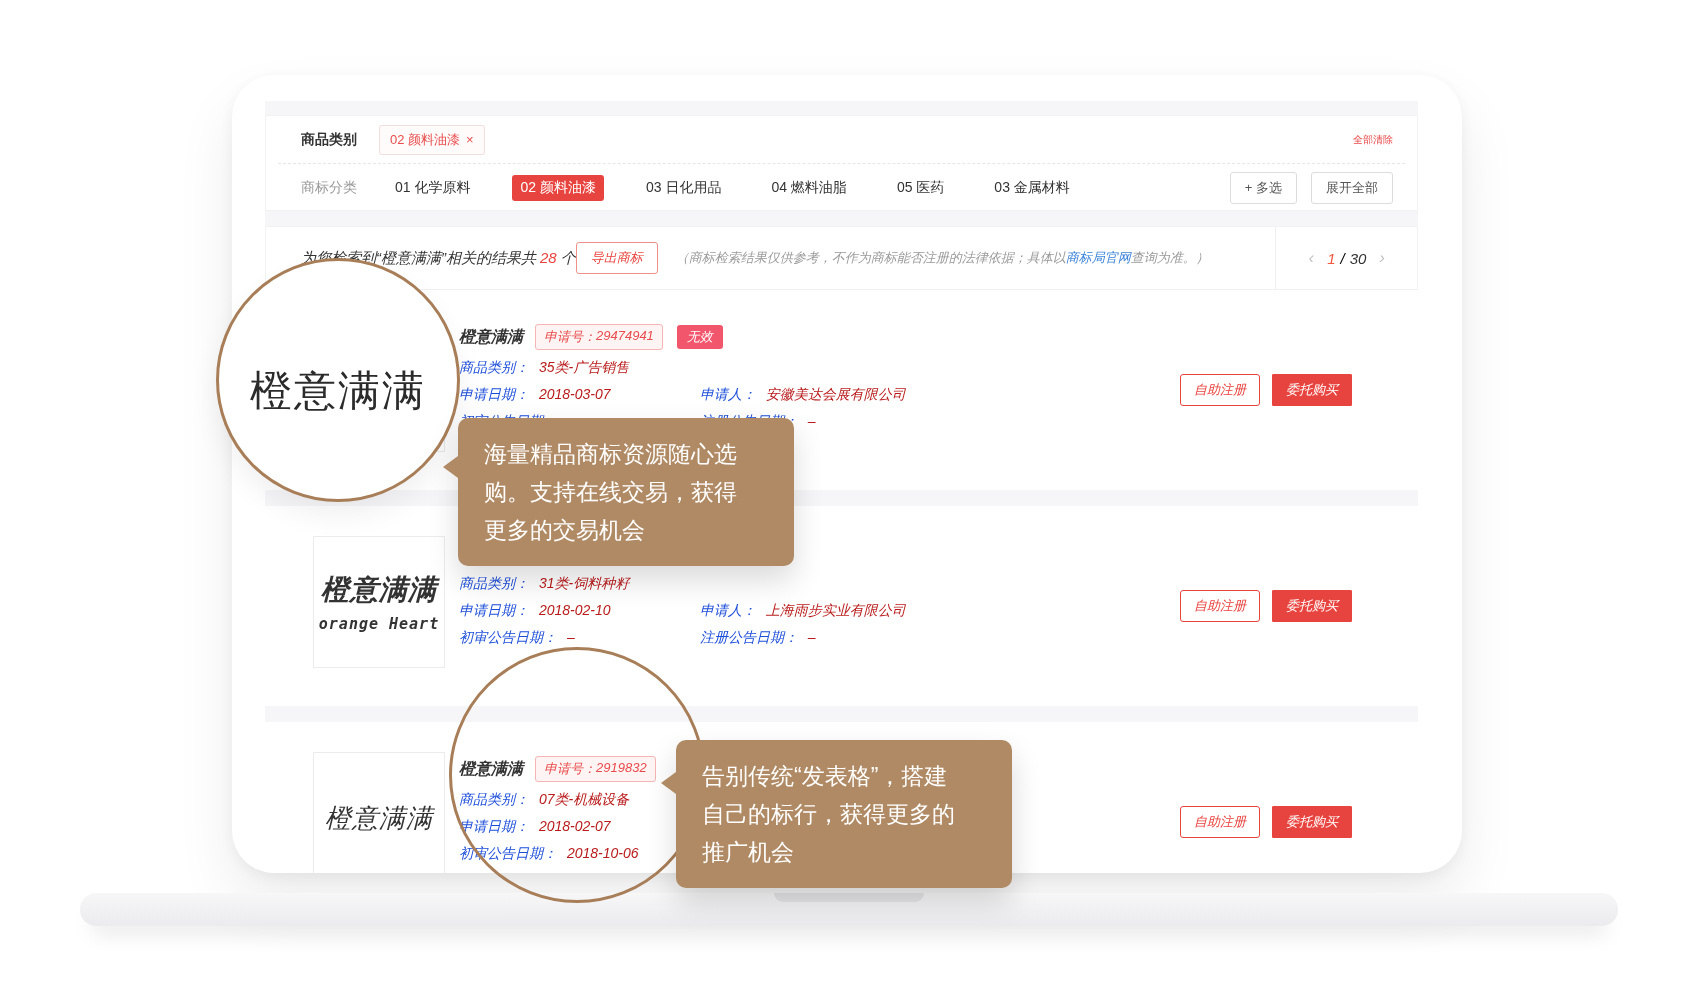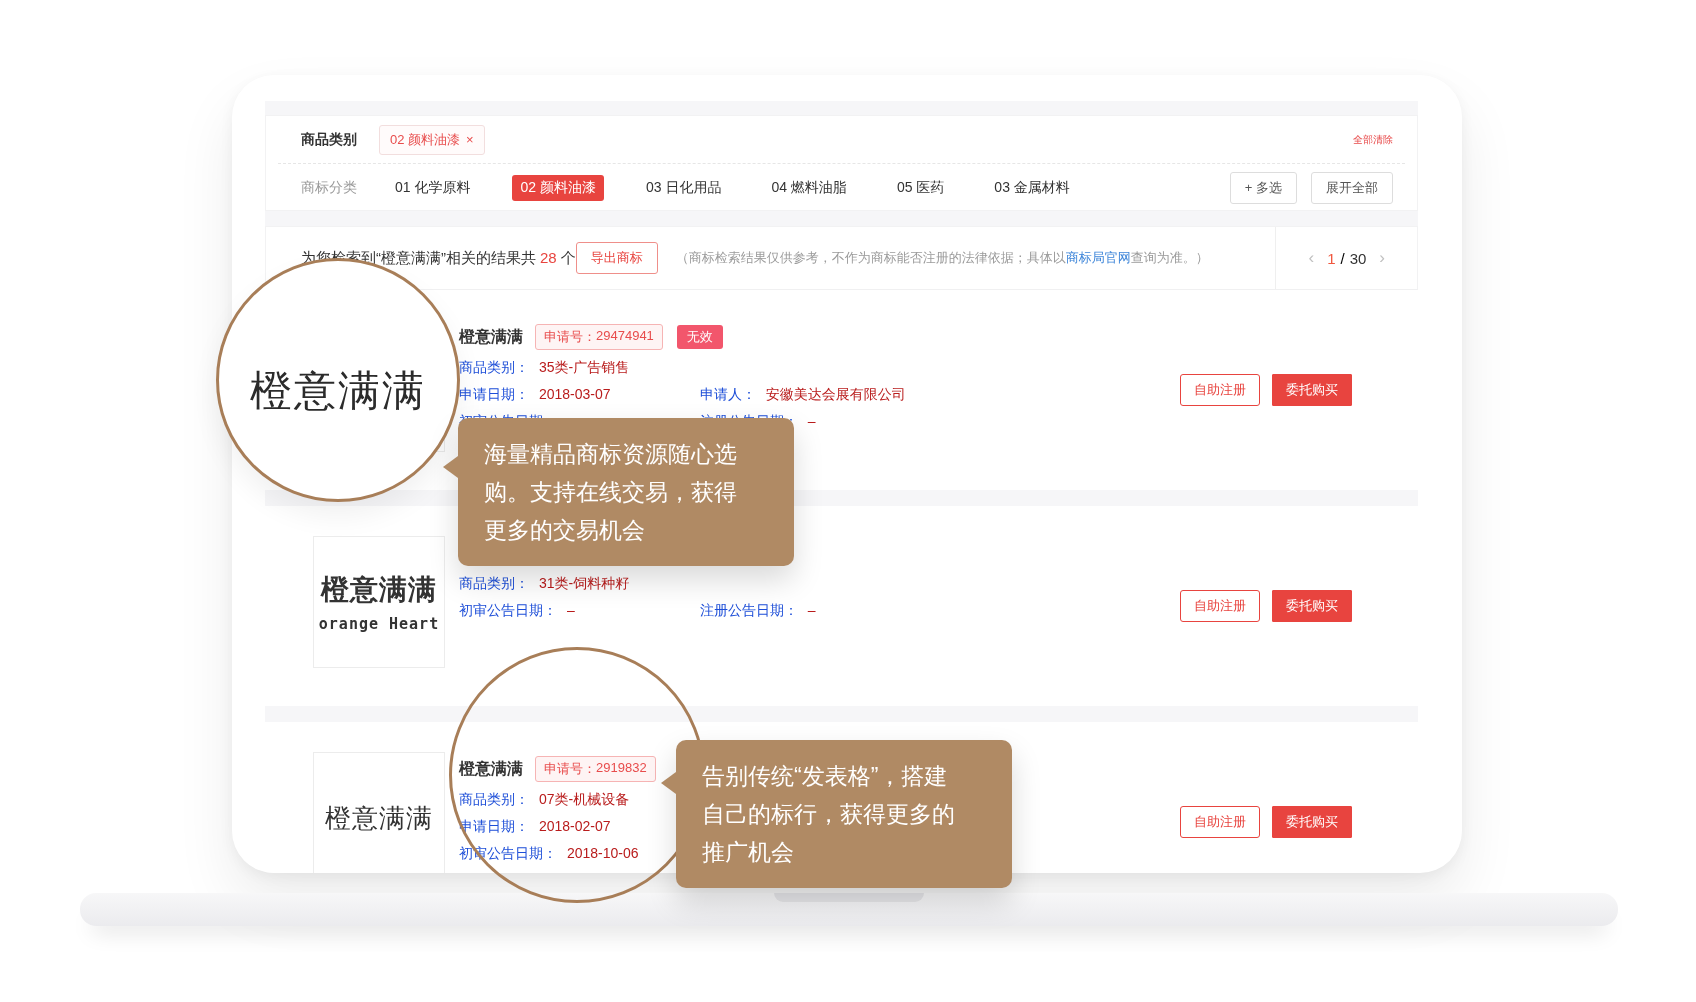--- a/index.html
+++ b/index.html
@@ -28,21 +28,21 @@
   .dash-sep { border-top:1px dashed #e6e6e6; margin:0 12px; }
   .cat-label { font-size:14px; color:#999; }
   .tabs { display:flex; align-items:center; margin-left:30px; }
   .tab { font-size:14px; color:#333; margin-right:34px; padding:4px 8px; border-radius:3px; cursor:pointer; white-space:nowrap; }
   .tab.active { background:#e8443f; color:#fff; }
   .filter-btns { margin-left:auto; display:flex; }
   .ghost-btn { font-size:13px; color:#555; border:1px solid #ddd; border-radius:3px; background:#fff;
                padding:6px 14px; margin-left:14px; cursor:pointer; white-space:nowrap; }
 
   
-  .results { position:absolute; left:0; top:125px; width:100%; height:647px; }
+  .results { position:absolute; left:0; top:125px; width:100%; height:647px;font-style:italic; }
   .res-header { display:flex; align-items:center; height:64px; background:#fff; border:1px solid #f2f2f3;
                 border-bottom:1px solid #f0f0f1; padding-left:35px; }
   .summary { font-size:15px; color:#333; white-space:nowrap; }
   .summary .count { color:#e8443f; margin:0 4px; }
   .export-btn { font-size:13px; color:#e8443f; background:#fff; border:1px solid #ef8f8a;
                 border-radius:3px; padding:6px 14px; cursor:pointer; white-space:nowrap; }
   .note { font-size:13px; color:#9b9b9b; margin-left:18px; white-space:nowrap; overflow:hidden; }
   .note .link { color:#3d85d9; cursor:pointer; }
   .pager { margin-left:auto; align-self:stretch; display:flex; align-items:center; padding:0 24px;
            border-left:1px solid #efefef; font-size:15px; }
@@ -206,20 +206,30 @@
                   <span>29482153</span>
                 </span>
               <span class="status-tag status-registered">已注册</span>
             </div>
             <div class="f-line">
               <span class="f-label">商品类别：</span>
               <span class="f-val">31类-饲料种籽</span>
             </div>
             <div class="f-line">
               <span class="f-pair w">
+                <span class="f-label">申请日期：</span>
+                <span class="f-val">2018-02-10</span>
+              </span>
+              <span class="f-pair">
+                <span class="f-label">申请人：</span>
+                <span class="f-val">上海雨步实业有限公司</span>
+              </span>
+            </div>
+            <div class="f-line">
+              <span class="f-pair w">
                 <span class="f-label">初审公告日期：</span>
                 <span class="f-val">–</span>
               </span>
               <span class="f-pair">
                 <span class="f-label">注册公告日期：</span>
                 <span class="f-val">–</span>
               </span>
             </div>
           </div>
           <div class="row-actions">

